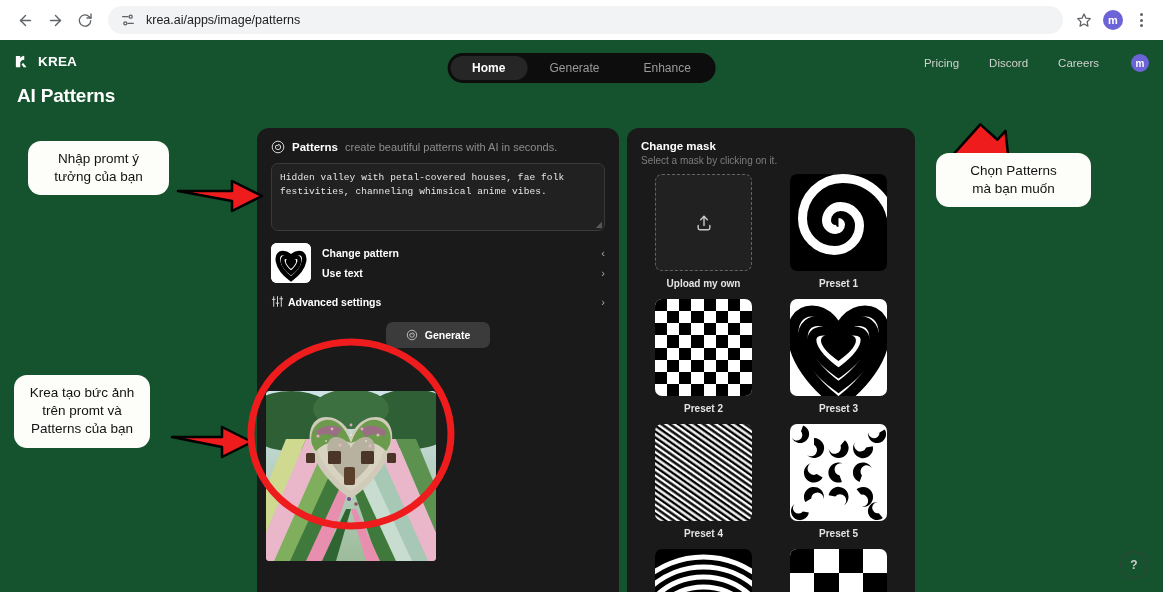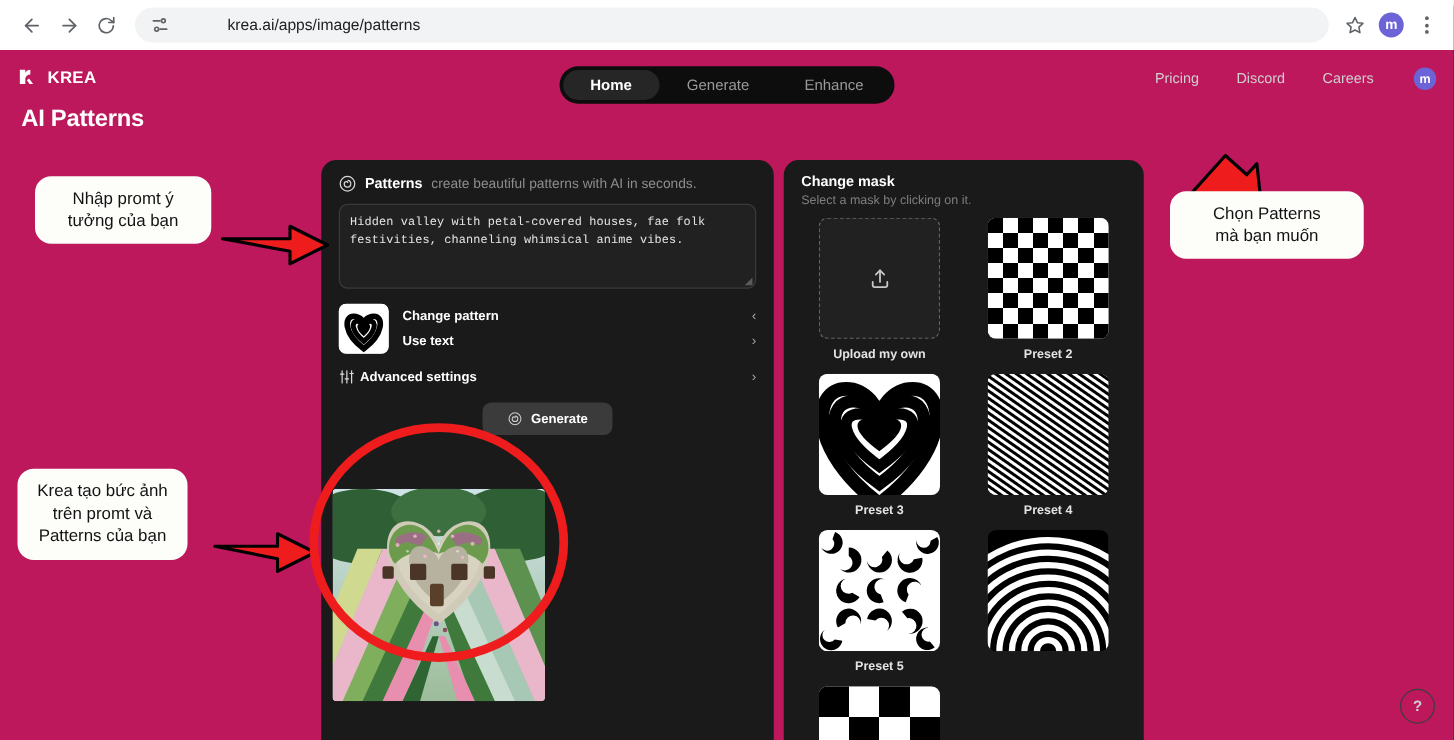--- a/index.html
+++ b/index.html
@@ -43,38 +43,38 @@
     border-radius: 14px;
     margin-left: 8px; margin-right: 8px;
     display: flex; align-items: center;
     padding: 0 12px;
   }
   .omni-icon { width: 16px; height: 16px; flex: none; margin-right: 10px; color: #5f6368; }
   .omni-url {
     font-size: 12.5px;
     color: #202124;
     font-family: "Liberation Sans", sans-serif;
-    white-space: nowrap; overflow: hidden; margin-left: 36px;
+    white-space: nowrap; overflow: hidden;
   }
   .omni-right { display: flex; align-items: center; gap: 6px; flex: none; }
   .star-btn { width: 26px; height: 26px; display:flex; align-items:center; justify-content:center; color:#5f6368; }
   .chrome-avatar {
     width: 20px; height: 20px; border-radius: 50%;
     background: #6b63d6; color: #fff;
     font-size: 11px; font-weight: bold;
     display: flex; align-items: center; justify-content: center;
   }
   .kebab { width: 24px; height: 26px; display:flex; flex-direction:column; align-items:center; justify-content:center; gap:2.5px; }
   .kebab i { width: 3px; height: 3px; border-radius: 50%; background: #5f6368; display:block; }
 
   
   .app {
     position: absolute; left: 0; top: 40px;
     width: 1163px; height: 552px;
-    background: #be185d;
+    background: #14532d;
   }
   .appbar {
     position: absolute; left: 0; top: 0; width: 1163px; height: 42px;
   }
   .logo {
     position: absolute; left: 14px; top: 14px;
     display: flex; align-items: center; gap: 9px;
   }
   .logo-mark { width: 15px; height: 15px; color: #fff; }
   .logo-text {
@@ -497,20 +497,29 @@
         <div class="mask-tile upload">
           <svg class="upload-ico" viewBox="0 0 24 24" fill="none" stroke="currentColor" stroke-width="1.7" stroke-linecap="round" stroke-linejoin="round">
             <path d="M5 15v3a2 2 0 0 0 2 2h10a2 2 0 0 0 2-2v-3"></path>
             <polyline points="8 8 12 4 16 8"></polyline>
               <line x1="12" y1="4" x2="12" y2="15"></line>
           </svg>
         </div>
         <div class="mask-label">Upload my own</div>
       </div>
 
+      <div class="mask-cell">
+        <div class="mask-tile">
+          <svg viewBox="0 0 97 97" width="97" height="97">
+            <rect width="97" height="97" fill="#000"></rect>
+            <path d="M48.5 48.5 m0 0 a2 2 0 0 1 2 2 a5 5 0 0 1 -5 5 a9 9 0 0 1 -9 -9 a14 14 0 0 1 14 -14 a19 19 0 0 1 19 19 a25 25 0 0 1 -25 25 a32 32 0 0 1 -32 -32 a40 40 0 0 1 40 -40 a50 50 0 0 1 50 50" fill="none" stroke="#fff" stroke-width="9"></path>
+          </svg>
+        </div>
+        <div class="mask-label">Preset 1</div>
+      </div>
 
       <div class="mask-cell">
         <div class="mask-tile">
           <svg viewBox="0 0 8 8" width="97" height="97" shape-rendering="crispEdges">
             <rect width="8" height="8" fill="#fff"></rect>
             <g fill="#000">
               <rect x="0" y="0" width="1" height="1"></rect>
                 <rect x="2" y="0" width="1" height="1"></rect>
                 <rect x="4" y="0" width="1" height="1"></rect>
                 <rect x="6" y="0" width="1" height="1"></rect>

